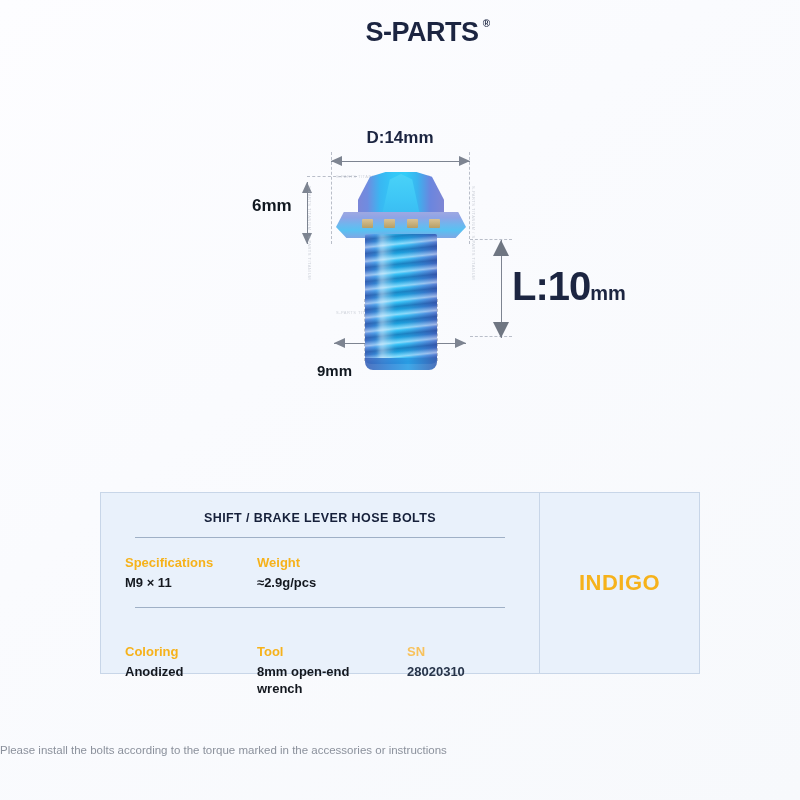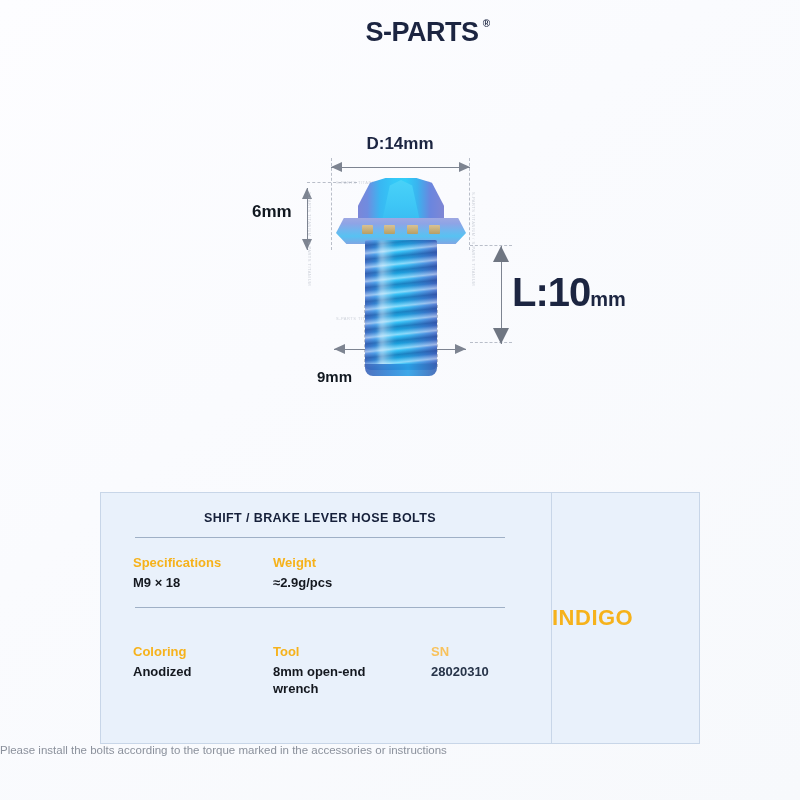--- a/index.html
+++ b/index.html
@@ -32,21 +32,21 @@
     position: absolute;
     top: 1px; right: -11px;
     font-size: 10px;
     font-weight: bold;
     color: #1c2541;
   }
 
   
   .diagram {
     position: absolute;
-    top: 120px; left: 0; right: 0;
+    top: 114px; left: 0; right: 0;
     height: 300px;
     padding-left: 48px;
   }
 
   
   .lbl-d {
     position: absolute;
     top: 14px; left: 0; right: 0;
     text-align: center;
     font-size: 17px;
@@ -213,33 +213,32 @@
     letter-spacing: 0.5px;
     opacity: 0.55;
     white-space: nowrap;
     font-family: "Liberation Sans", sans-serif;
   }
 
   
   .spec-panel {
     position: absolute;
     left: 100px; top: 492px;
-    width: 600px; height: 252px;
+    width: 600px; height: 182px;
     background: #e9f1fb;
     border: 1px solid #c8d6e8;
     display: flex;
   }
   .spec-left { width: 438px; position: relative; padding: 0 24px; }
   .spec-right {
     flex: 1;
     border-left: 1px solid #c8d6e8;
     display: flex;
     align-items: center;
-    justify-content: flex-start;
-    margin-left: 12px;
+    justify-content: center;
   }
   .color-name {
     font-size: 22px;
     font-weight: bold;
     color: #f6b21b;
     letter-spacing: 0.5px;
   }
 
   .spec-title {
     text-align: center;
@@ -250,21 +249,21 @@
     padding-top: 18px;
   }
   .rule {
     height: 1px;
     background: #9fb0c6;
     margin: 12px 10px 0 10px;
   }
 
   .spec-row { display: flex; padding-top: 17px; }
   .spec-row.second { padding-top: 36px; }
-  .spec-cell { flex: 0 0 auto; margin-left: 8px; }
+  .spec-cell { flex: 0 0 auto; }
   .c1 { width: 132px; }
   .c2 { width: 150px; }
   .c3 { width: 140px; }
 
   .spec-label {
     font-size: 13px;
     font-weight: bold;
     color: #f6b21b;
     margin-bottom: 5px;
   }
@@ -367,21 +366,21 @@
 
 <div class="spec-panel">
 
   <div class="spec-left">
     <div class="spec-title">SHIFT / BRAKE LEVER HOSE BOLTS</div>
     <div class="rule"></div>
 
     <div class="spec-row">
       <div class="spec-cell c1">
         <div class="spec-label">Specifications</div>
-        <div class="spec-value">M9 × 18</div>
+        <div class="spec-value">M9 × 11</div>
       </div>
       <div class="spec-cell c2">
         <div class="spec-label">Weight</div>
         <div class="spec-value">≈2.9g/pcs</div>
       </div>
     </div>
 
     <div class="row-rule"></div>
 
     <div class="spec-row second">

